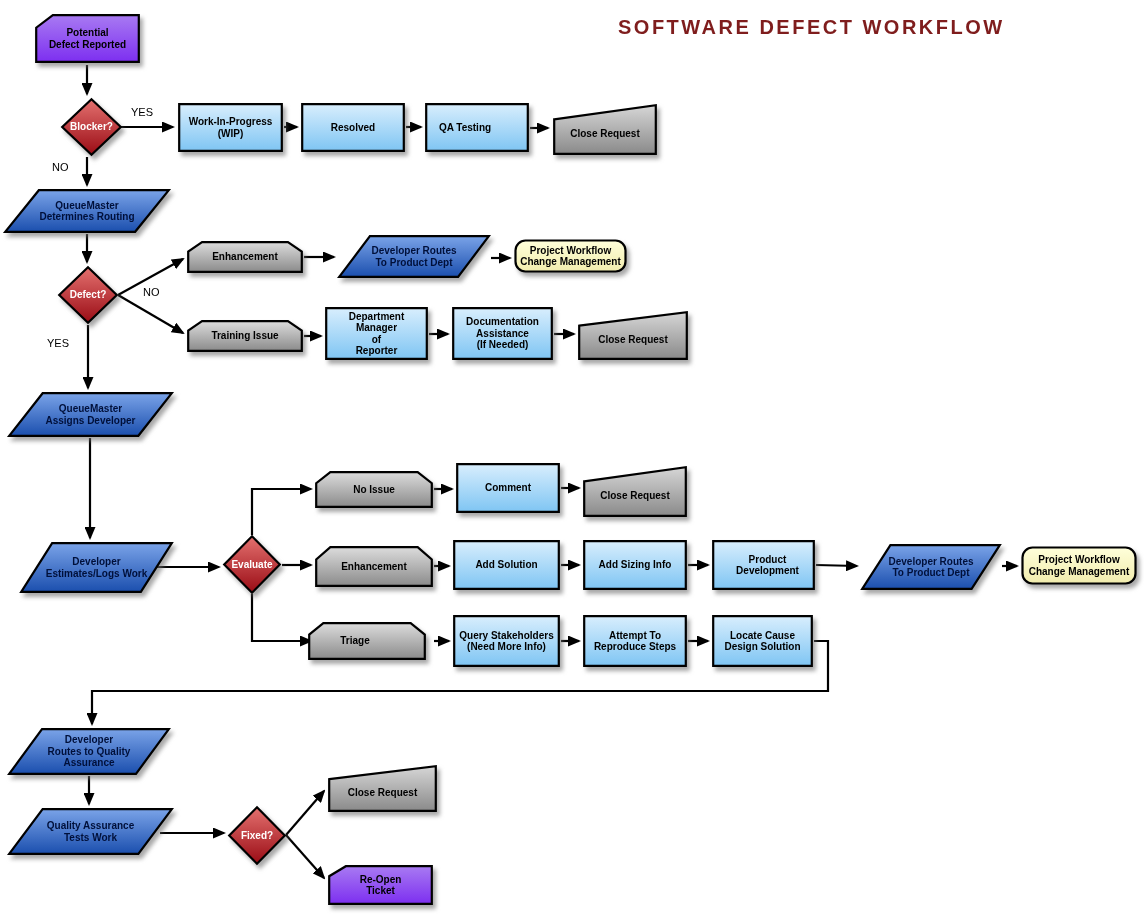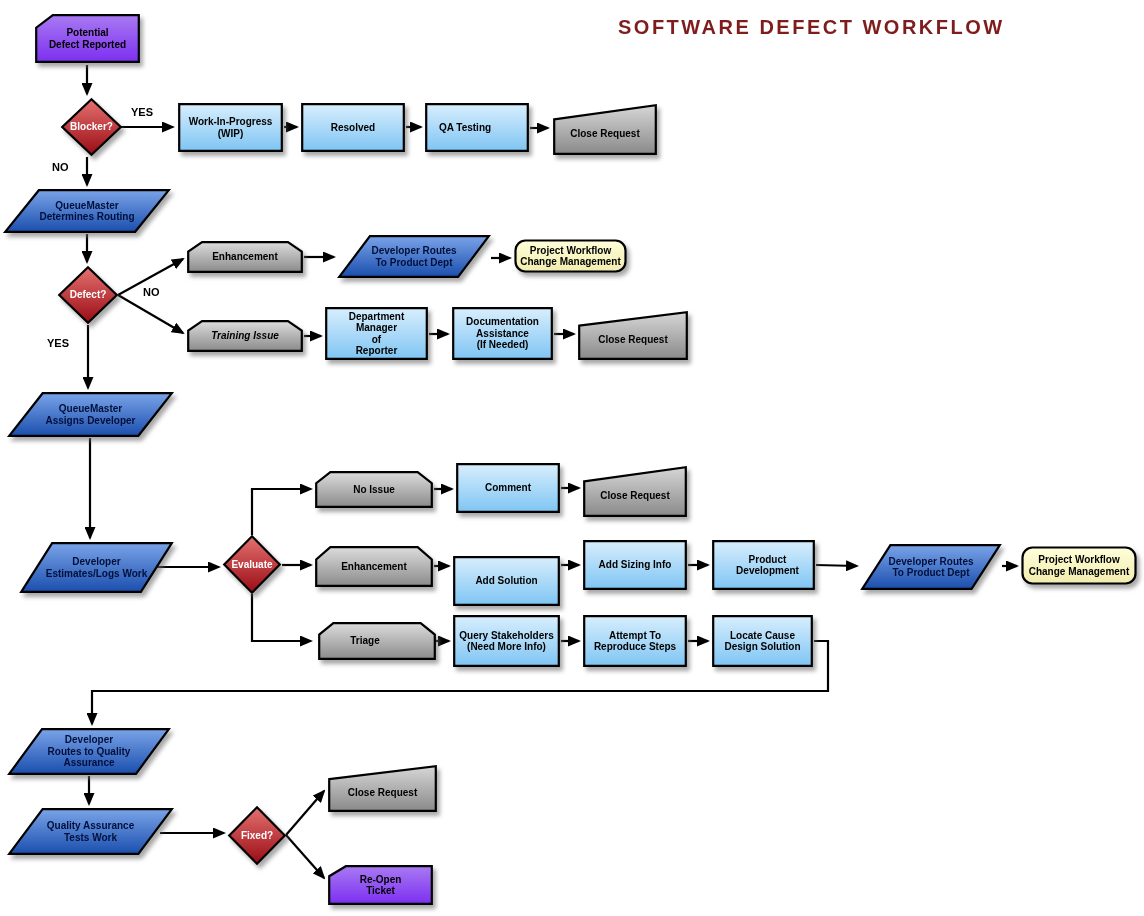--- a/index.html
+++ b/index.html
@@ -40,21 +40,21 @@
     font-size:10px; font-weight:bold;
     line-height:1.15;
     color:#000;
     z-index:3;
   }
   .node.decision .lbl { color:#ffffff; }
   .node.data .lbl { color:#00103a;text-align:center; }
   .node.terminator .lbl { padding-top:8px; }
   .edge-label {
     position:absolute; z-index:4;
-    font-size:11px; font-weight:bold; color:#000;
+    font-size:11px; font-weight:normal; color:#000;
   }
 </style>
 </head>
 <body>
 
 <div id="stage">
   <div id="title">SOFTWARE DEFECT WORKFLOW</div>
   <svg id="connectors" width="1144" height="916">
       <defs>
         <linearGradient id="g-start" x1="0" y1="0" x2="0" y2="1">
@@ -194,21 +194,21 @@
         <div class="lbl">Developer Routes
 To Product Dept</div>
       </div>
       <div class="node external" style="left: 514px; top: 239px; width: 113px; height: 34px;">
         <svg width="113" height="34" viewBox="0 0 113 34">
           <rect x="1.5" y="1.5" width="110" height="31" rx="10" ry="10" fill="url(#g-external)" stroke="#000000" stroke-width="2.2"></rect>
         </svg>
         <div class="lbl">Project Workflow
 Change Management</div>
       </div>
-      <div class="node branch" style="left: 187px; top: 320px; width: 116px; height: 32px; font-style: italic;">
+      <div class="node branch" style="left: 187px; top: 320px; width: 116px; height: 32px;">
         <svg width="116" height="32" viewBox="0 0 116 32">
           <polygon points="15.08,1.2 100.92,1.2 114.8,10.56 114.8,30.8 1.2,30.8 1.2,10.56" fill="url(#g-branch)" stroke="#000000" stroke-width="2.2"></polygon>
         </svg>
         <div class="lbl">Training Issue</div>
       </div>
       <div class="node process" style="left: 325px; top: 307px; width: 103px; height: 53px;">
         <svg width="103" height="53" viewBox="0 0 103 53">
           <polygon points="1.2,1.2 101.8,1.2 101.8,51.8 1.2,51.8" fill="url(#g-process)" stroke="#000000" stroke-width="2.2"></polygon>
         </svg>
         <div class="lbl">Department
@@ -267,21 +267,21 @@
           <polygon points="1.2,15.299999999999999 102.8,1.2 102.8,49.8 1.2,49.8" fill="url(#g-terminator)" stroke="#000000" stroke-width="2.2"></polygon>
         </svg>
         <div class="lbl">Close Request</div>
       </div>
       <div class="node branch" style="left: 315px; top: 546px; width: 118px; height: 41px;">
         <svg width="118" height="41" viewBox="0 0 118 41">
           <polygon points="15.34,1.2 102.66,1.2 116.8,13.530000000000001 116.8,39.8 1.2,39.8 1.2,13.530000000000001" fill="url(#g-branch)" stroke="#000000" stroke-width="2.2"></polygon>
         </svg>
         <div class="lbl">Enhancement</div>
       </div>
-      <div class="node process" style="left: 453px; top: 556px; width: 107px; height: 50px; border-radius: 10px;">
+      <div class="node process" style="left: 453px; top: 540px; width: 107px; height: 50px; border-radius: 10px;">
         <svg width="107" height="50" viewBox="0 0 107 50">
           <polygon points="1.2,1.2 105.8,1.2 105.8,48.8 1.2,48.8" fill="url(#g-process)" stroke="#000000" stroke-width="2.2"></polygon>
         </svg>
         <div class="lbl">Add Solution</div>
       </div>
       <div class="node process" style="left: 583px; top: 540px; width: 104px; height: 50px;">
         <svg width="104" height="50" viewBox="0 0 104 50">
           <polygon points="1.2,1.2 102.8,1.2 102.8,48.8 1.2,48.8" fill="url(#g-process)" stroke="#000000" stroke-width="2.2"></polygon>
         </svg>
         <div class="lbl">Add Sizing Info</div>
@@ -300,21 +300,21 @@
         <div class="lbl">Developer Routes
 To Product Dept</div>
       </div>
       <div class="node external" style="left: 1021px; top: 546px; width: 116px; height: 39px;">
         <svg width="116" height="39" viewBox="0 0 116 39">
           <rect x="1.5" y="1.5" width="113" height="36" rx="10" ry="10" fill="url(#g-external)" stroke="#000000" stroke-width="2.2"></rect>
         </svg>
         <div class="lbl">Project Workflow
 Change Management</div>
       </div>
-      <div class="node branch" style="left: 318px; top: 622px; width: 94px; height: 38px;">
+      <div class="node branch" style="left: 308px; top: 622px; width: 94px; height: 38px;">
         <svg width="118" height="38" viewBox="0 0 118 38">
           <polygon points="15.34,1.2 102.66,1.2 116.8,12.540000000000001 116.8,36.8 1.2,36.8 1.2,12.540000000000001" fill="url(#g-branch)" stroke="#000000" stroke-width="2.2"></polygon>
         </svg>
         <div class="lbl">Triage</div>
       </div>
       <div class="node process" style="left: 453px; top: 615px; width: 107px; height: 52px;">
         <svg width="107" height="52" viewBox="0 0 107 52">
           <polygon points="1.2,1.2 105.8,1.2 105.8,50.8 1.2,50.8" fill="url(#g-process)" stroke="#000000" stroke-width="2.2"></polygon>
         </svg>
         <div class="lbl">Query Stakeholders

